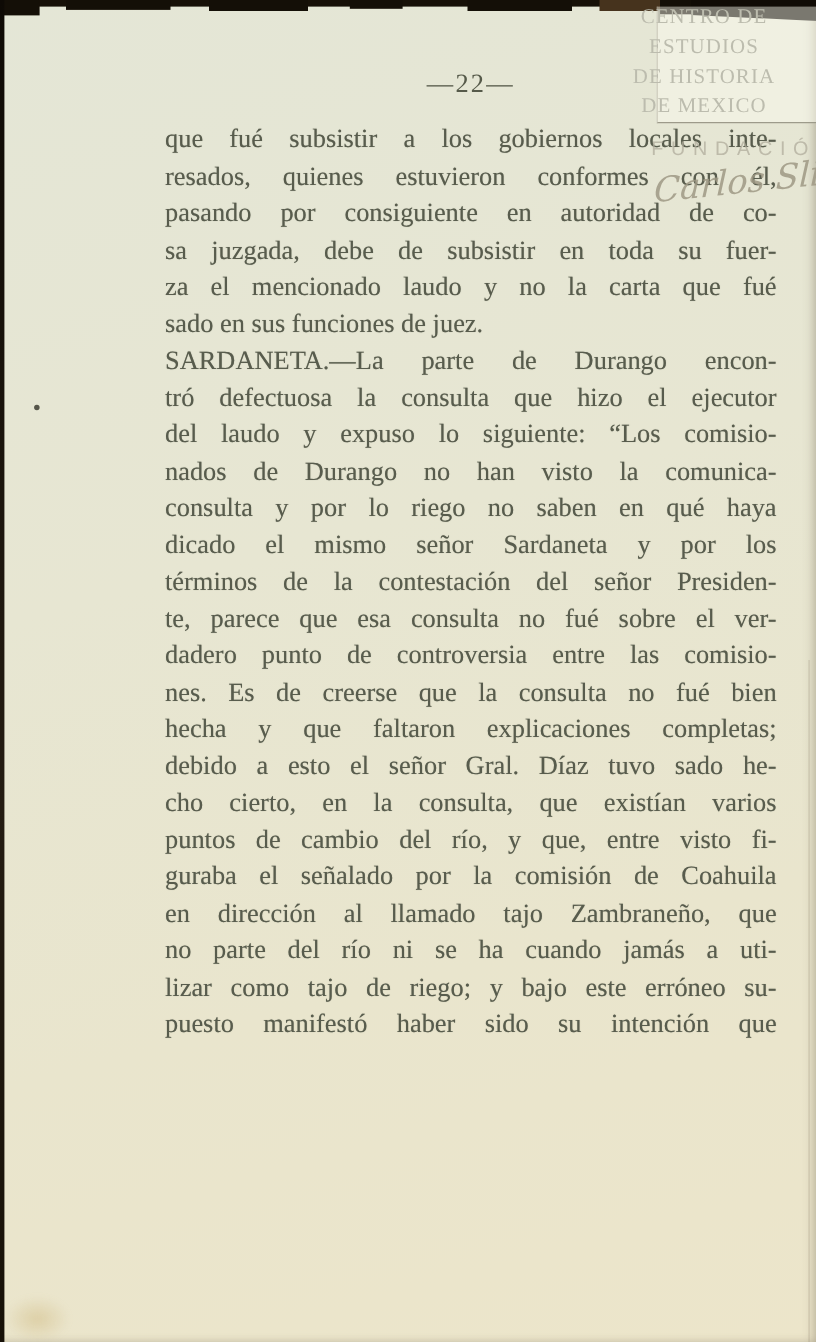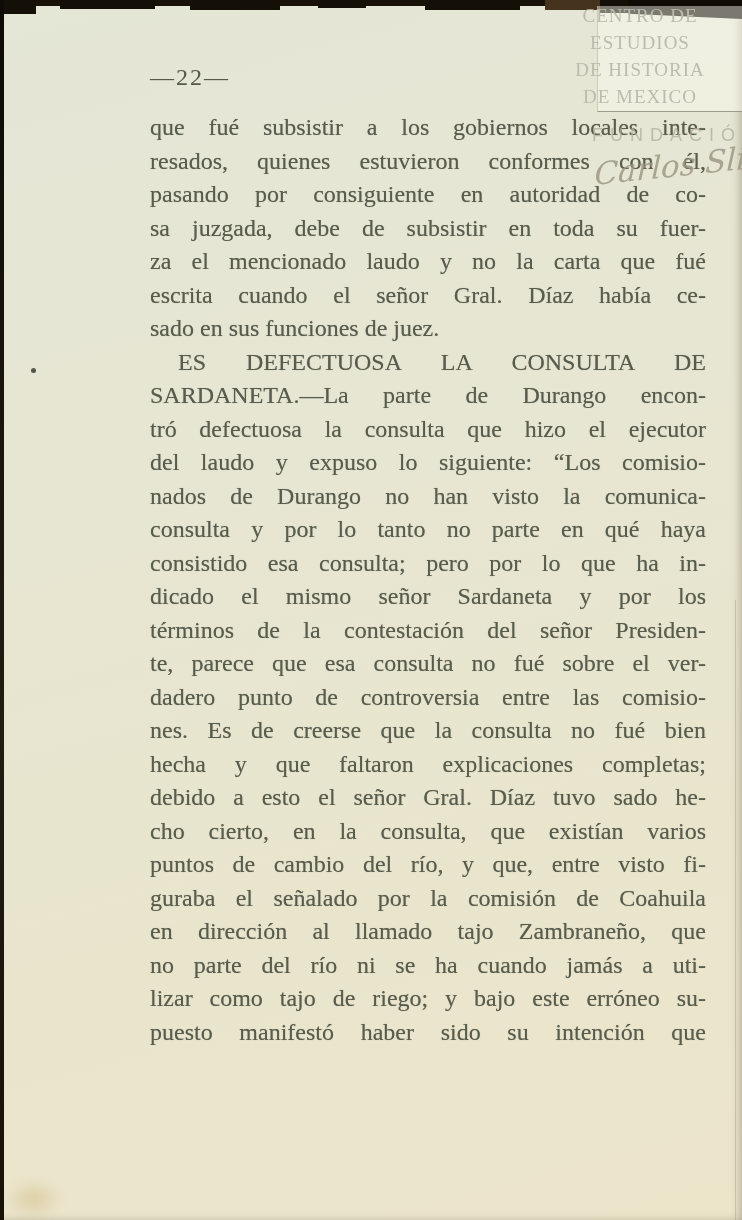--- a/index.html
+++ b/index.html
@@ -53,21 +53,21 @@
     position:absolute;left:594px;top:156px;width:200px;
     font-family:"DejaVu Serif","Liberation Serif",serif;
     font-style:italic;font-size:31px;white-space:nowrap;
     color:rgba(158,152,132,0.85);
     transform:rotate(-6deg) skewX(-8deg);transform-origin:left bottom;
     z-index:3;
   }
   
   .pageno{
     position:absolute;left:150px;top:64px;width:556px;
-    font-size:24px;letter-spacing:2px;
+    text-align:center;font-size:24px;letter-spacing:2px;
     color:#565a4a;z-index:2;
   }
   .body-text{
     position:absolute;left:150px;top:111px;width:556px;z-index:2;
     color:#585c4d;font-size:24px;
     text-shadow:0 0 0.7px rgba(88,92,77,0.55);
   }
   .line{
     height:33.5px;line-height:33.5px;
     text-align:justify;text-align-last:justify;
@@ -106,29 +106,26 @@
   <div class="signature">Carlos Slim</div>
 
   <div class="pageno">—22—</div>
 
   <div class="body-text">
     <div class="line">que fué subsistir a los gobiernos locales inte-</div>
     <div class="line">resados, quienes estuvieron conformes con él,</div>
     <div class="line">pasando por consiguiente en autoridad de co-</div>
     <div class="line">sa juzgada, debe de subsistir en toda su fuer-</div>
     <div class="line">za el mencionado laudo y no la carta que fué</div>
-    <div class="line">escrita cuando el señor Gral. Díaz había ce-</div>
     <div class="line end">sado en sus funciones de juez.</div>
-    <div class="line indent">ES DEFECTUOSA LA CONSULTA DE</div>
     <div class="line">SARDANETA.—La parte de Durango encon-</div>
     <div class="line">tró defectuosa la consulta que hizo el ejecutor</div>
     <div class="line">del laudo y expuso lo siguiente: “Los comisio-</div>
     <div class="line">nados de Durango no han visto la comunica-</div>
-    <div class="line">consulta y por lo tanto no parte en qué haya</div>
-    <div class="line">consistido esa consulta; pero por lo que ha in-</div>
+    <div class="line">consulta y por lo riego no saben en qué haya</div>
     <div class="line">dicado el mismo señor Sardaneta y por los</div>
     <div class="line">términos de la contestación del señor Presiden-</div>
     <div class="line">te, parece que esa consulta no fué sobre el ver-</div>
     <div class="line">dadero punto de controversia entre las comisio-</div>
     <div class="line">nes. Es de creerse que la consulta no fué bien</div>
     <div class="line">hecha y que faltaron explicaciones completas;</div>
     <div class="line">debido a esto el señor Gral. Díaz tuvo sado he-</div>
     <div class="line">cho cierto, en la consulta, que existían varios</div>
     <div class="line">puntos de cambio del río, y que, entre visto fi-</div>
     <div class="line">guraba el señalado por la comisión de Coahuila</div>

